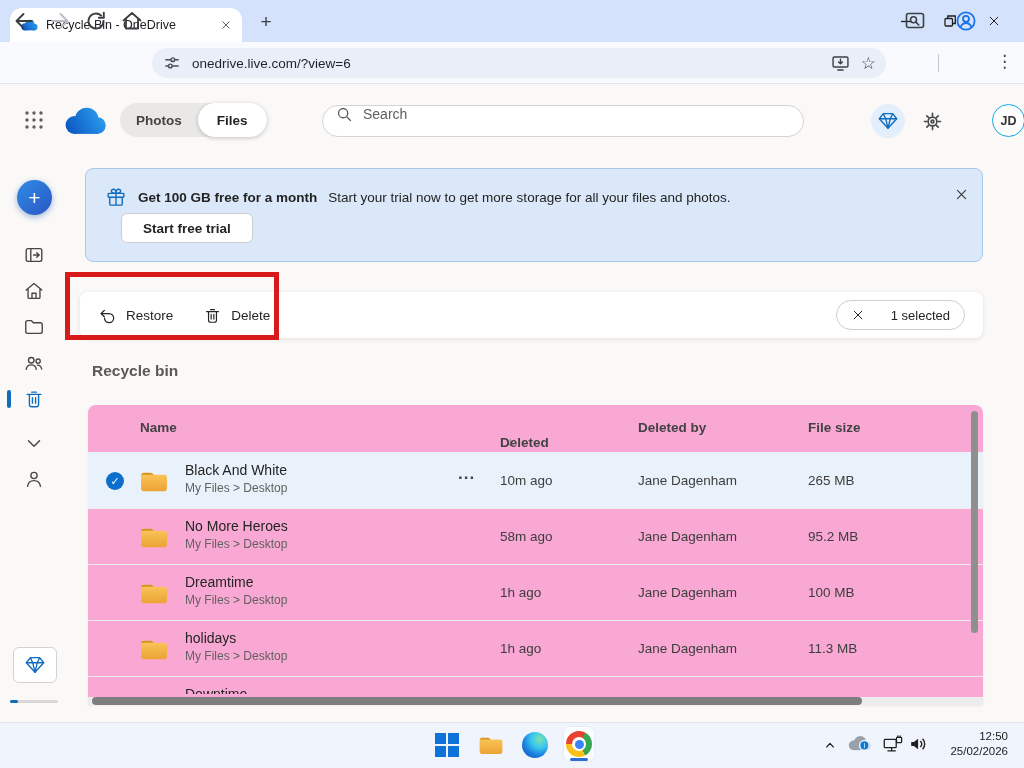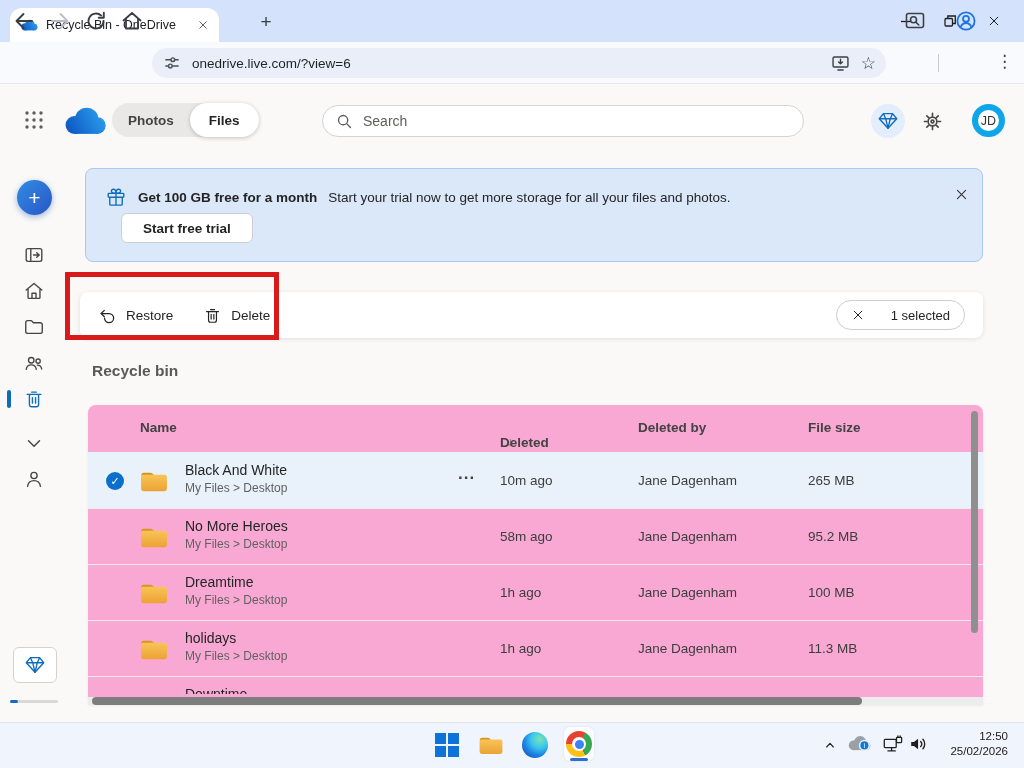--- a/index.html
+++ b/index.html
@@ -3,54 +3,54 @@
 <meta charset="utf-8">
 <style>
   *{margin:0;padding:0;box-sizing:border-box}
   html,body{width:1024px;height:768px;overflow:hidden;background:#faf9f8;
     font-family:"Liberation Sans","DejaVu Sans",sans-serif;position:relative}
   .abs{position:absolute}
   svg{display:block}
 
   
   #titlebar{position:absolute;left:0;top:0;width:1024px;height:42px;background:#d4e3fb}
-  #tab{position:absolute;left:10px;top:8px;width:209px;height:34px;background:#fff;
+  #tab{position:absolute;left:10px;top:8px;width:232px;height:34px;background:#fff;
     border-radius:12px 12px 0 0;display:flex;align-items:center;gap:8px;padding:0 10px}
   #tab .t-title{flex:1;font-size:12.5px;color:#202124;white-space:nowrap;overflow:hidden}
   #newtab{position:absolute;left:252px;top:8px;width:28px;height:28px;font-size:19px;color:#3c4043;
     display:flex;align-items:center;justify-content:center}
   #winctl{position:absolute;right:8px;top:6px;display:flex}
   #winctl .wc{width:44px;height:30px;display:flex;align-items:center;justify-content:center}
 
   #navbar{position:absolute;left:0;top:42px;width:1024px;height:42px;background:#f8fafd;
     border-bottom:1px solid #e2e6ee}
   .nav-ic{position:absolute;top:9px;width:24px;height:24px}
   #omnibox{position:absolute;left:152px;top:48px;width:734px;height:30px;background:#e9eef9;
     border-radius:15px;display:flex;align-items:center;gap:10px;padding:0 10px}
   #omnibox .url{flex:1;font-size:13.5px;color:#1f2328}
   .nav-div{position:absolute;left:938px;top:54px;width:1px;height:18px;background:#c6cad3}
   .glyph{font-size:17px;color:#3c4043;line-height:1}
 
   
-  #toggle{position:absolute;left:112px;top:103px;height:34px;background:#e9e8e7;border-radius:17px;
+  #toggle{position:absolute;left:120px;top:103px;height:34px;background:#e9e8e7;border-radius:17px;
     display:flex;align-items:center}
   #toggle .seg{padding:0 16px;font-size:13.5px;font-weight:600;color:#44433f;height:34px;
     display:flex;align-items:center}
   #toggle .seg.on{background:#fff;border-radius:17px;font-weight:700;color:#242424;
     box-shadow:0 1px 4px rgba(0,0,0,.22);padding:0 19px}
   #searchbox{position:absolute;left:322px;top:105px;width:482px;height:32px;background:#fff;
-    border:1px solid #d5d4d2;border-radius:16px;display:flex;align-items:center;gap:10px;
+    border:1px solid #d5d4d2;border-radius:16px;display:flex;gap:10px;
     padding:0 13px;font-size:14px;color:#5f5e5b}
   #premiumbtn{position:absolute;left:871px;top:104px;width:34px;height:34px;border-radius:50%;
     background:#e2eefb;display:flex;align-items:center;justify-content:center}
   #gearbtn{position:absolute;left:915px;top:104px;width:34px;height:34px;display:flex;
     align-items:center;justify-content:center}
-  #avatar{position:absolute;left:972px;top:104px;width:33px;height:33px;border-radius:50%;
-    background:#fff;border:6px solid #0ea5e9;display:flex;align-items:center;justify-content:center;
-    font-size:12.5px;font-weight:400;color:#333}
+  #avatar{position:absolute;left:992px;top:104px;width:33px;height:33px;border-radius:50%;
+    background:#fff;border:1px solid #0ea5e9;display:flex;align-items:center;justify-content:center;
+    font-size:12.5px;font-weight:700;color:#333}
 
   
   #banner{position:absolute;left:85px;top:168px;width:898px;height:94px;background:#dbe8f9;
     border:1px solid #a9c8ec;border-radius:8px}
   #banner .row1{position:absolute;left:19px;top:17px;display:flex;align-items:center;gap:11px}
   #banner .b-title{font-size:13.5px;font-weight:700;color:#242424}
   #banner .b-sub{font-size:13.5px;color:#242424;}
   #banner .b-btn{position:absolute;left:35px;top:44px;height:30px;padding:0 21px;background:#fff;
     border:1px solid #cfcecd;border-radius:6px;font-size:13.5px;font-weight:700;color:#242424;
     display:flex;align-items:center}

